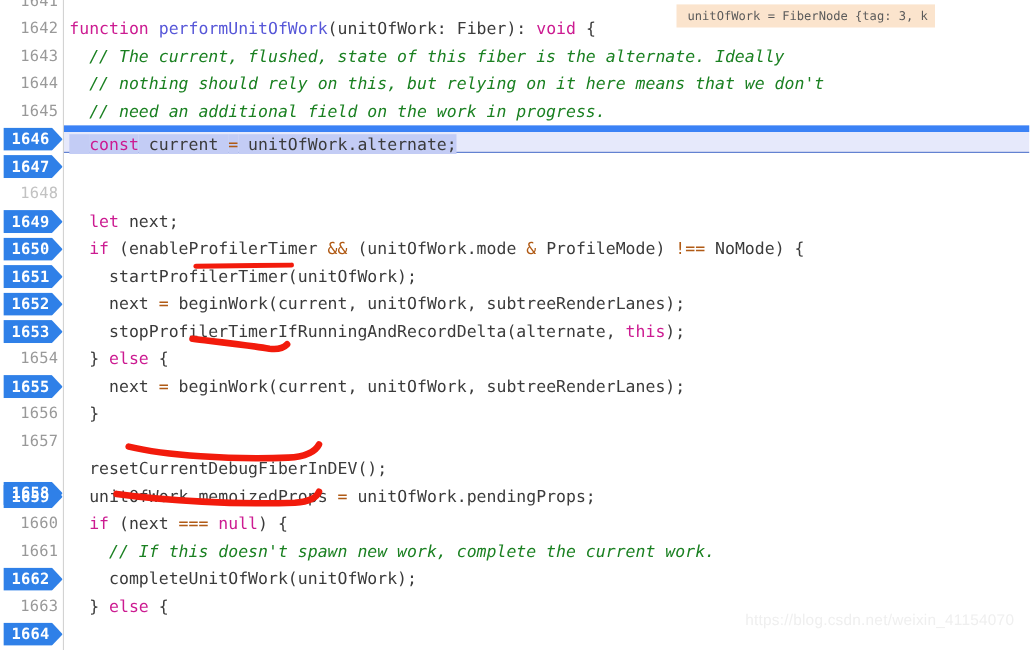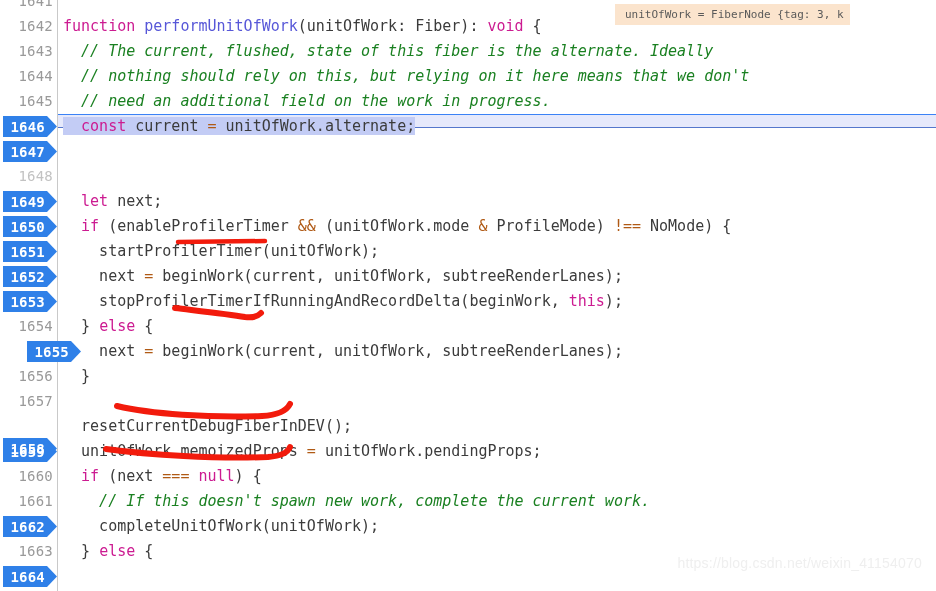--- a/index.html
+++ b/index.html
@@ -89,23 +89,23 @@
     right: 0;
     height: 25px;
     line-height: 25px;
     white-space: pre;
     padding-left: 5px;
     box-sizing: border-box;
   }
   
   .row.current {
     background: #e6e9fb;
-    border-top: 1px solid #3b82f6;
+    border-top: 6px solid #3b82f6;
     border-bottom: 1px solid #5577cc;
-    height: 14px;
+    height: 25px;
     line-height: 23px;
   }
   .row.current .sel {
     background: #c3ccf5;
   }
 
   
   .kw      { color: #cc1b91; }
   .fn      { color: #5757d8; }
   .cmt     { color: #1a8021; font-style: italic; }
@@ -162,21 +162,21 @@
       <div class="row" style="top: 14px;"><span class="kw">function </span><span class="fn">performUnitOfWork</span><span class="txt">(unitOfWork: Fiber): </span><span class="kw">void</span><span class="txt"> {</span></div>
       <div class="row" style="top: 39px;"><span class="cmt">  // The current, flushed, state of this fiber is the alternate. Ideally</span></div>
       <div class="row" style="top: 64px;"><span class="cmt">  // nothing should rely on this, but relying on it here means that we don't</span></div>
       <div class="row" style="top: 89px;"><span class="cmt">  // need an additional field on the work in progress.</span></div>
       <div class="row current" style="top: 114px;"><span class="txt sel">  </span><span class="kw sel">const</span><span class="txt sel"> current </span><span class="op sel">=</span><span class="txt sel"> unitOfWork.alternate;</span></div>
       <div class="row" style="top: 164px;"></div>
       <div class="row" style="top: 189px;"><span class="txt">  </span><span class="kw">let</span><span class="txt"> next;</span></div>
       <div class="row" style="top: 214px;"><span class="txt">  </span><span class="kw">if</span><span class="txt"> (enableProfilerTimer </span><span class="op">&amp;&amp;</span><span class="txt"> (unitOfWork.mode </span><span class="op">&amp;</span><span class="txt"> ProfileMode) </span><span class="op">!==</span><span class="txt"> NoMode) {</span></div>
       <div class="row" style="top: 239px;"><span class="txt">    startProfilerTimer(unitOfWork);</span></div>
       <div class="row" style="top: 264px;"><span class="txt">    next </span><span class="op">=</span><span class="txt"> beginWork(current, unitOfWork, subtreeRenderLanes);</span></div>
-      <div class="row" style="top: 289px;"><span class="txt">    stopProfilerTimerIfRunningAndRecordDelta(beginWork, </span><span class="kw">this</span><span class="txt">);</span></div>
+      <div class="row" style="top: 289px;"><span class="txt">    stopProfilerTimerIfRunningAndRecordDelta(alternate, </span><span class="kw">this</span><span class="txt">);</span></div>
       <div class="row" style="top: 314px;"><span class="txt">  } </span><span class="kw">else</span><span class="txt"> {</span></div>
       <div class="row" style="top: 339px;"><span class="txt">    next </span><span class="op">=</span><span class="txt"> beginWork(current, unitOfWork, subtreeRenderLanes);</span></div>
       <div class="row" style="top: 364px;"><span class="txt">  }</span></div>
       <div class="row" style="top: 389px;"></div>
       <div class="row" style="top: 414px;"><span class="txt">  resetCurrentDebugFiberInDEV();</span></div>
       <div class="row" style="top: 439px;"><span class="txt">  unitOfWork.memoizedProps </span><span class="op">=</span><span class="txt"> unitOfWork.pendingProps;</span></div>
       <div class="row" style="top: 464px;"><span class="txt">  </span><span class="kw">if</span><span class="txt"> (next </span><span class="op">===</span><span class="txt"> </span><span class="kw">null</span><span class="txt">) {</span></div>
       <div class="row" style="top: 489px;"><span class="cmt">    // If this doesn't spawn new work, complete the current work.</span></div>
       <div class="row" style="top: 514px;"><span class="txt">    completeUnitOfWork(unitOfWork);</span></div>
       <div class="row" style="top: 539px;"><span class="txt">  } </span><span class="kw">else</span><span class="txt"> {</span></div>
@@ -226,21 +226,21 @@
         <div class="badge"></div>
         <span class="ln">1652</span>
       </div>
       <div class="lnrow exec" style="top: 289px;">
         <div class="badge"></div>
         <span class="ln">1653</span>
       </div>
       <div class="lnrow" style="top: 314px;">
         <span class="ln">1654</span>
       </div>
-      <div class="lnrow exec" style="top: 339px; margin-left: 24px;">
+      <div class="lnrow exec" style="top: 339px;">
         <div class="badge"></div>
         <span class="ln">1655</span>
       </div>
       <div class="lnrow" style="top: 364px;">
         <span class="ln">1656</span>
       </div>
       <div class="lnrow" style="top: 389px;">
         <span class="ln">1657</span>
       </div>
       <div class="lnrow exec" style="top: 436px;">

